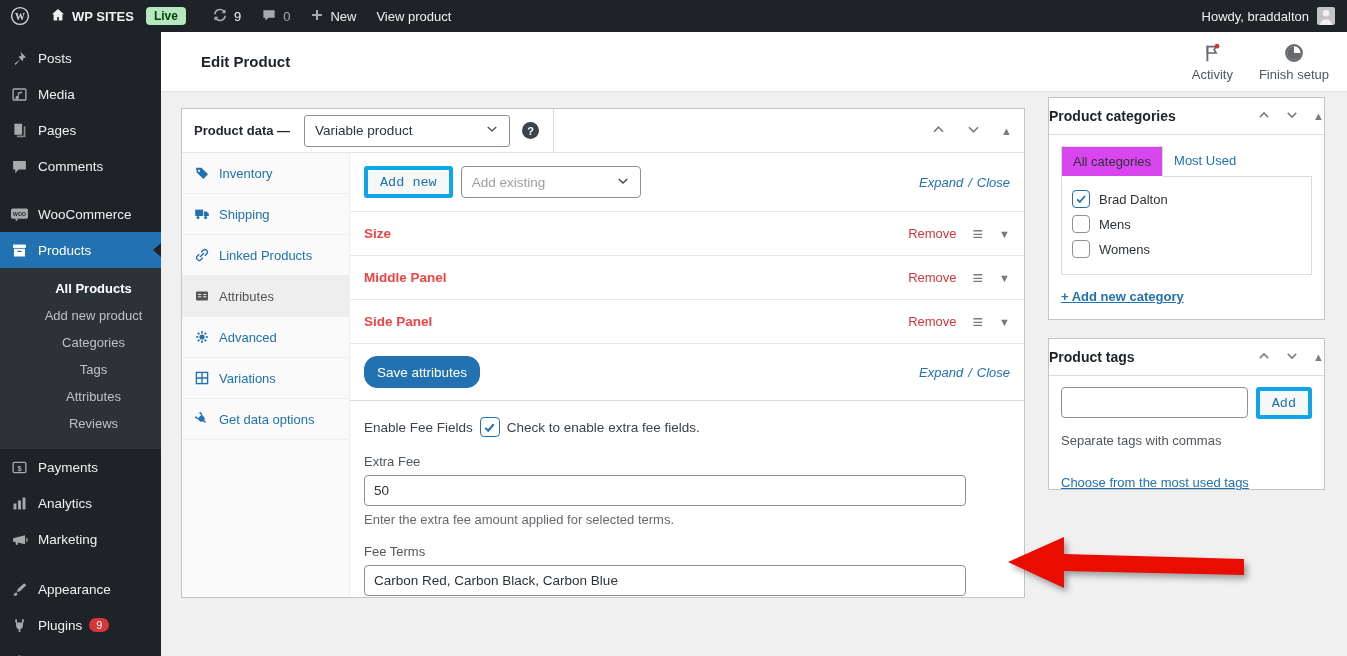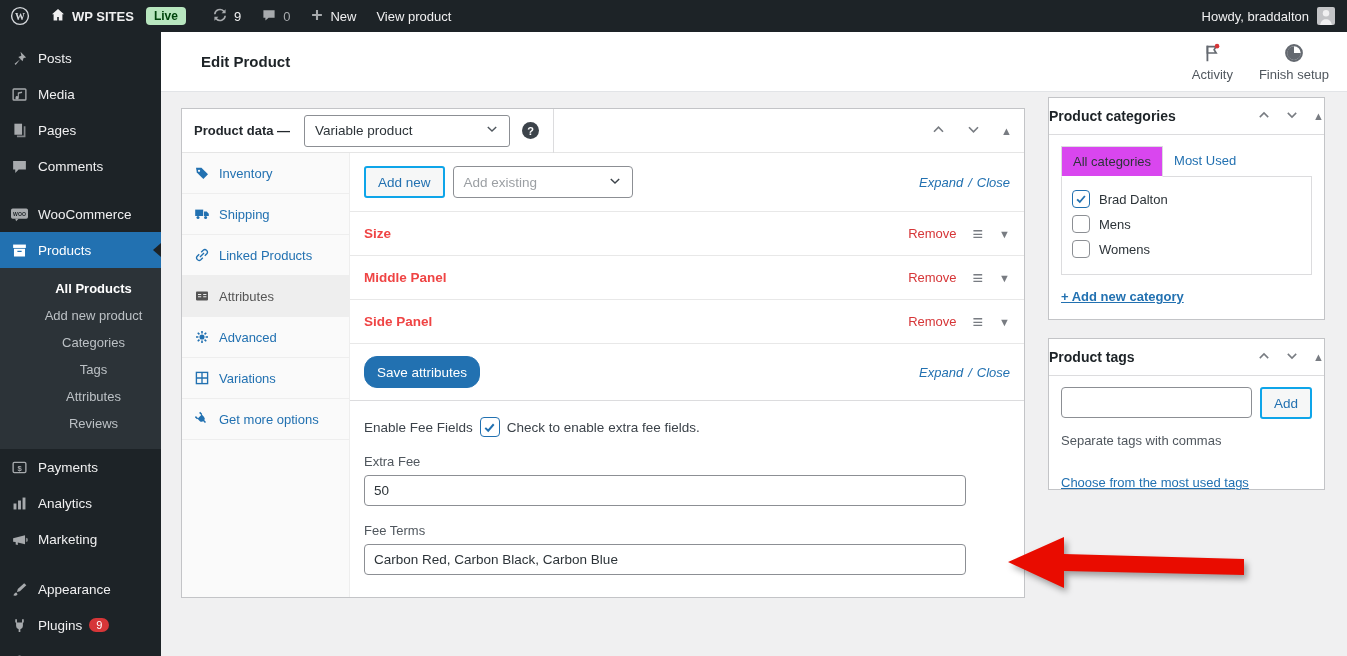--- a/index.html
+++ b/index.html
@@ -50,21 +50,21 @@
 
   .panel-body { display:flex; height:444px; }
   .tabs-col { width:168px; background:#fafafa; border-right:1px solid #eee; flex:0 0 168px; }
   .tab { display:flex; align-items:center; gap:9px; padding:12px 12px; border-bottom:1px solid #eee; color:#2271b1; font-size:13px; cursor:pointer; }
   .tab .tab-icon { width:16px; height:16px; color:#2271b1; flex:0 0 16px; }
   .tab.active { background:#eee; color:#555; }
   .tab.active .tab-icon { color:#555; }
 
   .content-col { flex:1; overflow:hidden; }
   .attr-toolbar { display:flex; align-items:center; padding:13px 14px; }
-  .btn-secondary { background:#f6f7f7; border:2px solid #0ea5e9; color:#2271b1; border-radius:3px; height:32px; padding:0 12px; font-size:13.5px; display:inline-flex; align-items:center; cursor:pointer; font-family:Liberation Sans, sans-serif; }
+  .btn-secondary { background:#f6f7f7; border:4px solid #0ea5e9; color:#2271b1; border-radius:3px; height:32px; padding:0 12px; font-size:13.5px; display:inline-flex; align-items:center; cursor:pointer; font-family:Liberation Mono, monospace; }
   .add-existing { margin-left:8px; width:180px; height:32px; border:1px solid #8c8f94; border-radius:4px; display:flex; align-items:center; padding:0 10px; font-size:13.5px; color:#9b9fa3; cursor:pointer; background:#fff; }
   .add-existing .sel-chevron { margin-left:auto; color:#3c434a; }
   .expand-links { margin-left:auto; font-size:13px; font-style:italic; color:#2271b1; display:flex; gap:5px; }
   .expand-links span { cursor:pointer; }
   .attr-row { display:flex; align-items:center; height:44px; padding:0 14px; border-top:1px solid #e8e8e8; }
   .attr-name { font-size:13.5px; font-weight:bold; color:#ef4444; }
   .attr-controls { margin-left:auto; display:flex; align-items:center; gap:16px; }
   .remove-link { color:#d63638; font-size:13px; cursor:pointer; }
   .drag-handle { color:#787c82; font-size:18px; line-height:1; cursor:grab; }
   .row-caret { color:#787c82; font-size:11px; cursor:pointer; }
@@ -367,21 +367,21 @@
         <span class="tab-icon"><svg width="16" height="16" viewBox="0 0 20 20">
               <rect x="3" y="3" width="14" height="14" fill="none" stroke="currentColor" stroke-width="1.7"></rect>
               <path d="M3 10h14M10 3v14" stroke="currentColor" stroke-width="1.7"></path>
             </svg></span>
         <span>Variations</span>
       </div>
       <div class="tab">
         <span class="tab-icon"><svg width="15" height="15" viewBox="0 0 20 20" fill="currentColor" transform="rotate(-45)">
               <path d="M7 2.5v4h6v-4h2v4h-1v4a4 4 0 0 1-3 3.85v3.15h-2v-3.15A4 4 0 0 1 6 10.5v-4H5v-4z"></path>
             </svg></span>
-        <span>Get more options</span>
+        <span>Get data options</span>
       </div>
     </div>
     <div class="content-col">
       <div class="attr-toolbar">
         <button class="btn-secondary">Add new</button>
         <div class="add-existing">
           <span>Add existing</span>
           <span class="sel-chevron"><svg width="14" height="14" viewBox="0 0 20 20">
                 <path d="M4 7l6 6 6-6" fill="none" stroke="currentColor" stroke-width="2"></path>
               </svg></span>
@@ -430,20 +430,21 @@
           <span class="cb checked">
             <svg width="13" height="13" viewBox="0 0 20 20">
                 <path d="M3.5 10.5l4.5 4.5 8.5-10" fill="none" stroke="#2271b1" stroke-width="3"></path>
               </svg>
           </span>
           <span>Check to enable extra fee fields.</span>
         </div>
         <div class="fee-field">
           <div class="fee-label">Extra Fee</div>
           <input class="fee-input" type="text" value="50" style="">
+          <div class="fee-hint">Enter the extra fee amount applied for selected terms.</div>
         </div>
         <div class="fee-field">
           <div class="fee-label">Fee Terms</div>
           <input class="fee-input" type="text" value="Carbon Red, Carbon Black, Carbon Blue" style="">
 
         </div>
       </div>
     </div>
   </div>
 </div>

